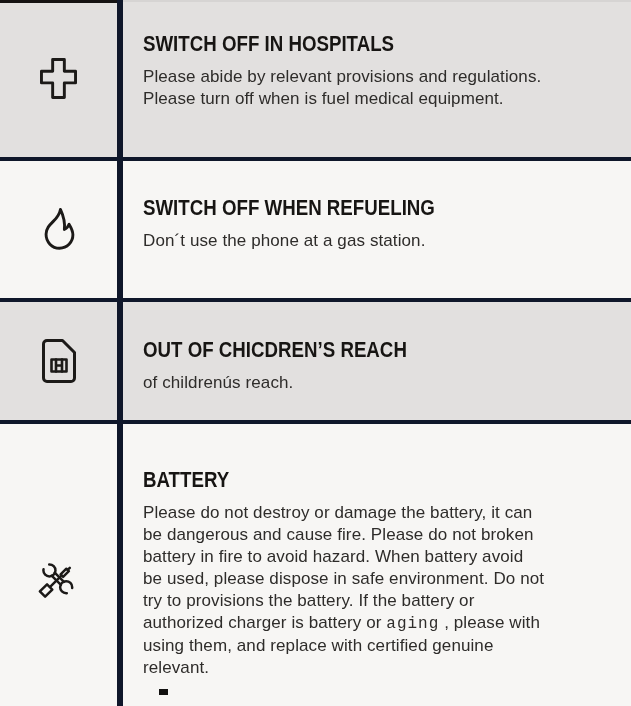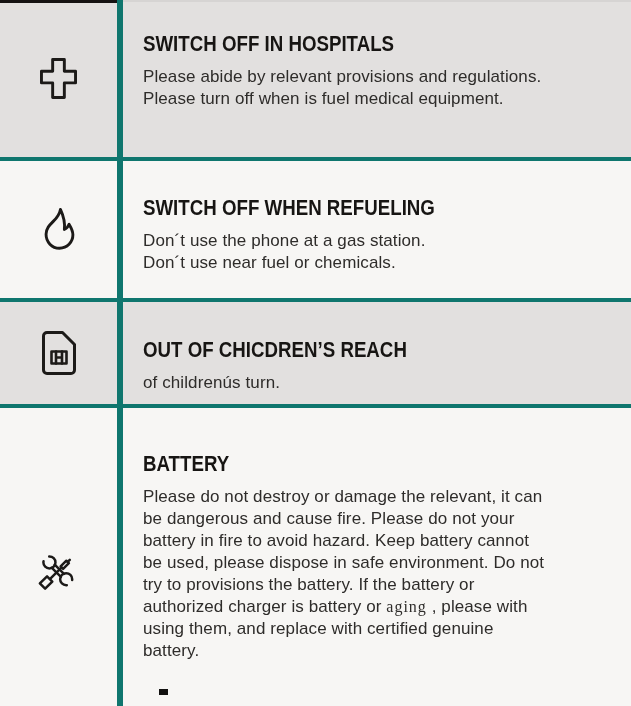--- a/index.html
+++ b/index.html
@@ -1,36 +1,36 @@
 <!DOCTYPE html>
 <html><head>
 <meta charset="utf-8">
 <style>
   html,body{margin:0;padding:0;background:#ffffff;}
   .page{
     position:relative;
     width:631px;height:706px;
-    background:#0f766e;
+    background:#0f172a;
     display:flex;flex-direction:column;gap:4px;
     overflow:hidden;
     font-family:"Liberation Sans",sans-serif;
     color:#2e2c2a;
   }
   .row{display:flex;gap:6px;}
-  .r1{height:157px}.r2{height:137px}.r3{height:102px}.r4{flex:1}
+  .r1{height:157px}.r2{height:137px}.r3{height:118px}.r4{flex:1}
   .bg-a{background:#e2e0df}
   .bg-b{background:#f7f6f4}
   .icon-cell{flex:0 0 117px;width:117px;display:flex;align-items:center;justify-content:center;}
   .icon-cell.offset{padding-top:30px;}
   .content{flex:1;padding-left:20px;padding-right:16px;}
   .pt1{padding-top:32px}.pt2{padding-top:35px}.pt3{padding-top:36px}.pt4{padding-top:44px}
   .heading{margin:0 0 11px 0;font-size:22px;line-height:23px;color:#171513;font-weight:700;}
   .heading span{display:inline-block;transform:scaleX(0.85);transform-origin:0 50%;white-space:nowrap;}
   .body-line{font-size:17px;line-height:22px;letter-spacing:0.1px;}
-  .aging{font-family:Liberation Serif, serif;font-size:16px;letter-spacing:1px;}
+  .aging{font-family:Liberation Mono, monospace;font-size:16px;letter-spacing:1px;}
   .stroke{stroke:#1c1a18;fill:none;stroke-width:3;stroke-linejoin:round;stroke-linecap:round;}
   .stroke-thin{stroke:#1c1a18;fill:none;stroke-width:2.6;stroke-linejoin:round;stroke-linecap:round;}
   svg{display:block;}
   .top-left-mark{position:absolute;left:0;top:0;width:117px;height:3px;background:#151312;}
   .top-right-line{position:absolute;left:123px;top:0;width:508px;height:2px;background:#d6d4d3;}
   .bottom-mark{position:absolute;left:159px;top:689px;width:9px;height:6px;background:#121110;}
 </style>
 </head>
 <body>
 
@@ -54,60 +54,59 @@
 
   <div class="row r2">
     <div class="icon-cell bg-b">
       <svg width="38" height="46" viewBox="0 0 38 48">
         <path class="stroke" d="M20.5 2.5 C19.5 8.5 16.5 11.5 13 15 C9 19 5.5 22.5 5.5 28.5 C5.5 36.5 11.5 43 19.5 43 C27.5 43 33.5 36.8 33.5 29 C33.5 25 31.8 21.8 29.5 18 C28.4 20.8 26.8 22.6 24.6 23.4 C25.4 16.4 23.8 9.6 20.5 2.5 Z"></path>
       </svg>
     </div>
     <div class="content bg-b pt2">
       <h2 class="heading"><span>SWITCH OFF WHEN REFUELING</span></h2>
       <div class="body-line">Don´t use the phone at a gas station.</div>
-      <div class="body-line">Don´t use near fuel or chemicals.</div>
     </div>
   </div>
 
   <div class="row r3">
     <div class="icon-cell bg-a">
       <svg width="34" height="44" viewBox="0 0 34 44">
         <path class="stroke" d="M5 1.5 H20.5 L32.5 13.5 V39 A3.5 3.5 0 0 1 29 42.5 H5 A3.5 3.5 0 0 1 1.5 39 V5 A3.5 3.5 0 0 1 5 1.5 Z"></path>
         <rect class="stroke-thin" x="9.5" y="20.5" width="15" height="12"></rect>
         <path class="stroke-thin" d="M14 20.5 V32.5 M20 20.5 V32.5 M14 26.5 H20"></path>
       </svg>
     </div>
     <div class="content bg-a pt3">
       <h2 class="heading"><span>OUT OF CHICDREN’S REACH</span></h2>
-      <div class="body-line">of childrenús turn.</div>
+      <div class="body-line">of childrenús reach.</div>
     </div>
   </div>
 
   <div class="row r4">
     <div class="icon-cell bg-b offset">
       <svg width="44" height="46" viewBox="0 0 46 46">
 
         <path class="stroke-thin" d="M3 35 L10.5 27.5 L16 33 L8.5 40.5 Z"></path>
         <path class="stroke-thin" d="M14.5 29.5 L25.5 18.5"></path>
         <path class="stroke-thin" d="M24.7 17.2 L30.7 11.2 L33.3 13.8 L27.3 19.8 Z"></path>
         <path class="stroke-thin" d="M32 12.5 L34.3 10.2"></path>
 
         <circle class="stroke-thin" cx="13" cy="13" r="6.3" stroke-dasharray="20.7 8 99"></circle>
         <circle class="stroke-thin" cx="30.5" cy="30.5" r="6.3" stroke-dasharray="0.95 8 99"></circle>
         <path class="stroke-thin" d="M18.5 15.3 L28.2 25"></path>
         <path class="stroke-thin" d="M15.3 18.5 L25 28.2"></path>
       </svg>
     </div>
     <div class="content bg-b pt4">
       <h2 class="heading"><span>BATTERY</span></h2>
-      <div class="body-line">Please do not destroy or damage the relevant, it can</div>
-      <div class="body-line">be dangerous and cause fire. Please do not your</div>
-      <div class="body-line">battery in fire to avoid hazard. Keep battery cannot</div>
+      <div class="body-line">Please do not destroy or damage the battery, it can</div>
+      <div class="body-line">be dangerous and cause fire. Please do not broken</div>
+      <div class="body-line">battery in fire to avoid hazard. When battery avoid</div>
       <div class="body-line">be used, please dispose in safe environment. Do not</div>
       <div class="body-line">try to provisions the battery. If the battery or</div>
       <div class="body-line"><span>authorized charger is battery or </span><span class="aging">aging</span><span> , please with</span></div>
       <div class="body-line">using them, and replace with certified genuine</div>
-      <div class="body-line">battery.</div>
+      <div class="body-line">relevant.</div>
     </div>
   </div>
 
   <div class="bottom-mark"></div>
 </div>
 
 </body></html>

